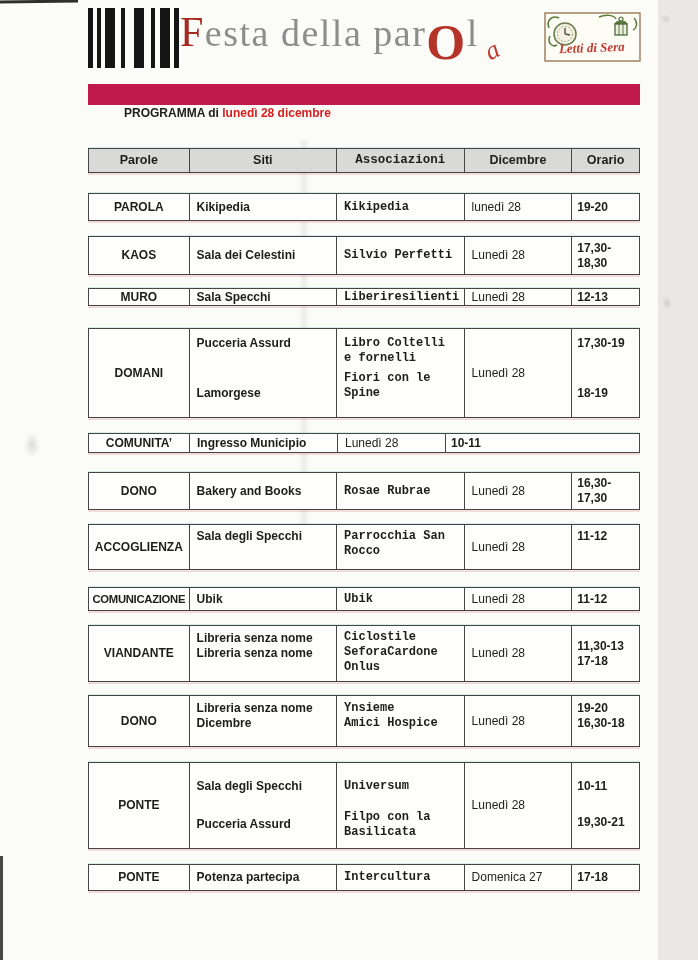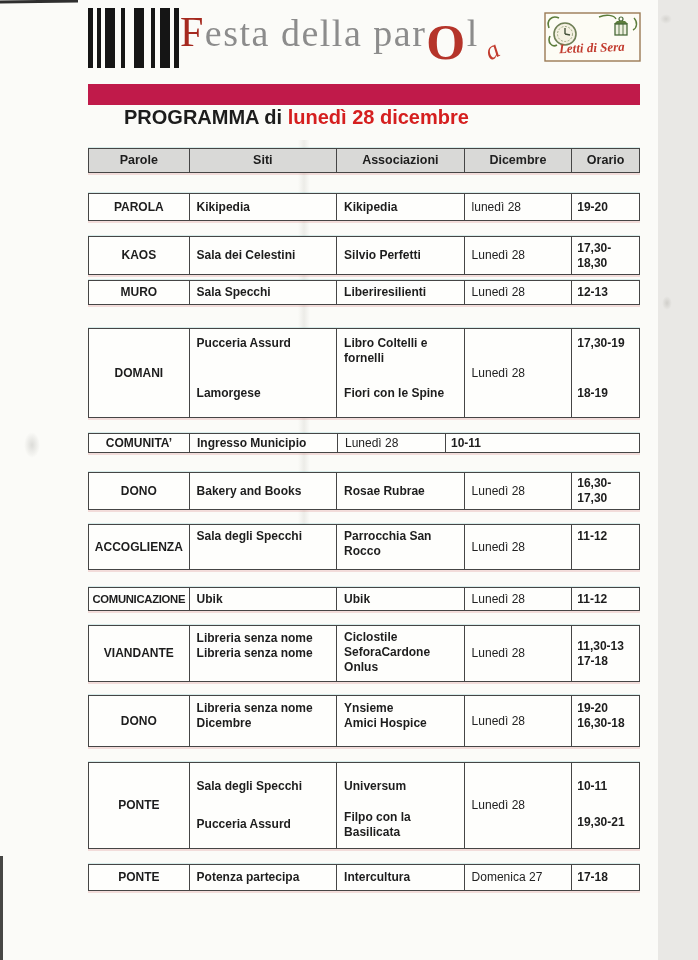--- a/index.html
+++ b/index.html
@@ -32,36 +32,36 @@
   .festa{position:absolute;left:180px;top:8px;width:370px;height:70px;
          font-family:"Liberation Serif",serif;font-size:38px;color:#8c8c8c;
          letter-spacing:1.5px;white-space:nowrap;}
   .festa .f{color:#a5291f;font-size:42px;}
   .festa .bigO{color:#b5342a;font-size:50px;font-weight:bold;position:relative;top:13px;line-height:0;}
   .festa .lg{position:relative;}
   .festa .curl{color:#c23b2e;font-size:26px;font-style:italic;display:inline-block;
                transform:rotate(-28deg) translateY(14px);}
   .stamp{position:absolute;left:544px;top:12px;}
   .redbar{position:absolute;left:88px;top:84px;width:552px;height:21px;background:#c01a4a;}
-  .prog{position:absolute;left:124px;top:106px;font-size:20px;font-weight:bold;white-space:nowrap;}
+  .prog{position:absolute;left:124px;top:106px;font-size:12px;font-weight:bold;white-space:nowrap;}
   .prog .pb{color:#1c1c1c;}
   .prog .pr{color:#d51f1f;}
 
   
   .thead,.row{position:absolute;left:88px;width:552px;display:flex;box-sizing:border-box;
       border:1px solid #454545;background:#fefefc;
       box-shadow:0 -1px 0 rgba(60,170,170,.18),0 2px 0 rgba(200,60,60,.16);}
   .thead{background:#d9d9d7;}
   .cell{box-sizing:border-box;border-left:1px solid #454545;display:flex;flex-direction:column;
         justify-content:center;padding:2px 7px;font-size:12px;font-weight:bold;color:#1d1d1d;
         line-height:15px;overflow:hidden;}
   .cell:first-child{border-left:none;}
   .c1{width:100px;align-items:center;text-align:center;padding:1px 2px;}
   .c2{width:148px;}
-  .c3{width:128px;}
+  .c3{width:128px;font-family:Liberation Mono, monospace;}
   .c4{width:108px;font-weight:normal;color:#222;}
   .c5{width:68px;padding:2px 5px;}
   .hcell{justify-content:center;align-items:center;text-align:center;font-size:12.5px;}
   .spread{justify-content:space-between;padding-top:5px;padding-bottom:20px;}
   .pad-lg{padding-top:7px;padding-bottom:16px;}
   .stack{justify-content:center;}
   .tight{font-size:11.3px;letter-spacing:-.3px;}
   .top-align{justify-content:flex-start;padding-top:4px;}
 </style>
 </head>
@@ -151,21 +151,21 @@
       </div>
     <div class="cell c4">
         <span>Lunedì 28</span>
       </div>
     <div class="cell c5 stack">
         <span>17,30-</span>
         <span>18,30</span>
       </div>
   </div>
 
-  <div class="row" style="top:280px;height:25px;">
+  <div class="row" style="top:288px;height:18px;">
     <div class="cell c1">
         <span>MURO</span>
       </div>
     <div class="cell c2">
         <span>Sala Specchi</span>
       </div>
     <div class="cell c3">
         <span>Liberiresilienti</span>
       </div>
     <div class="cell c4">

